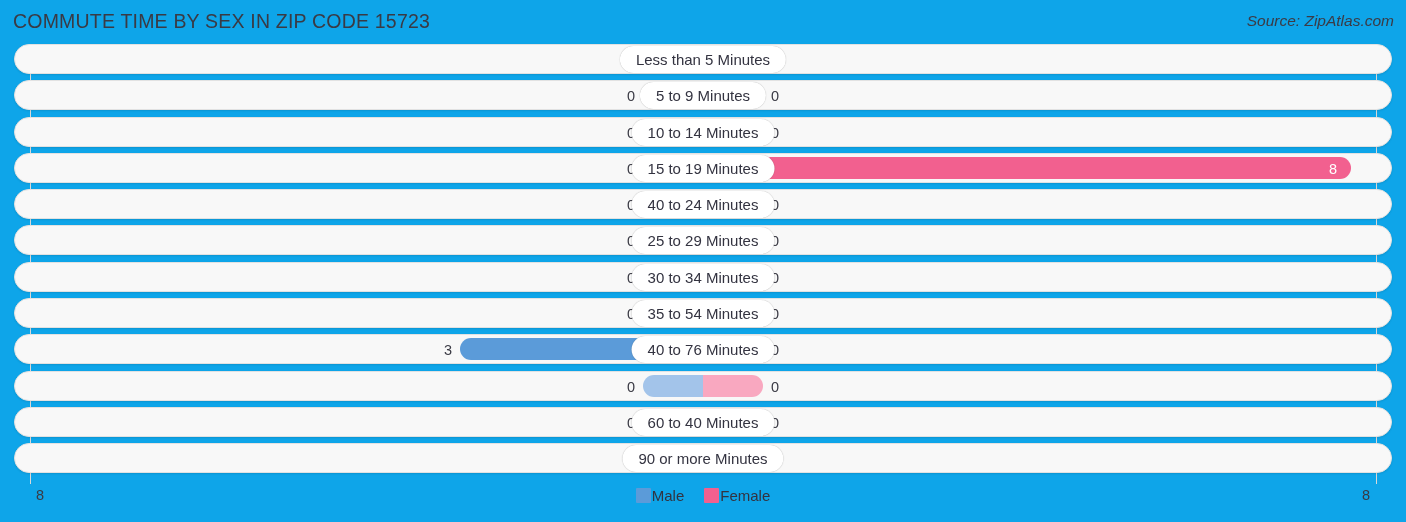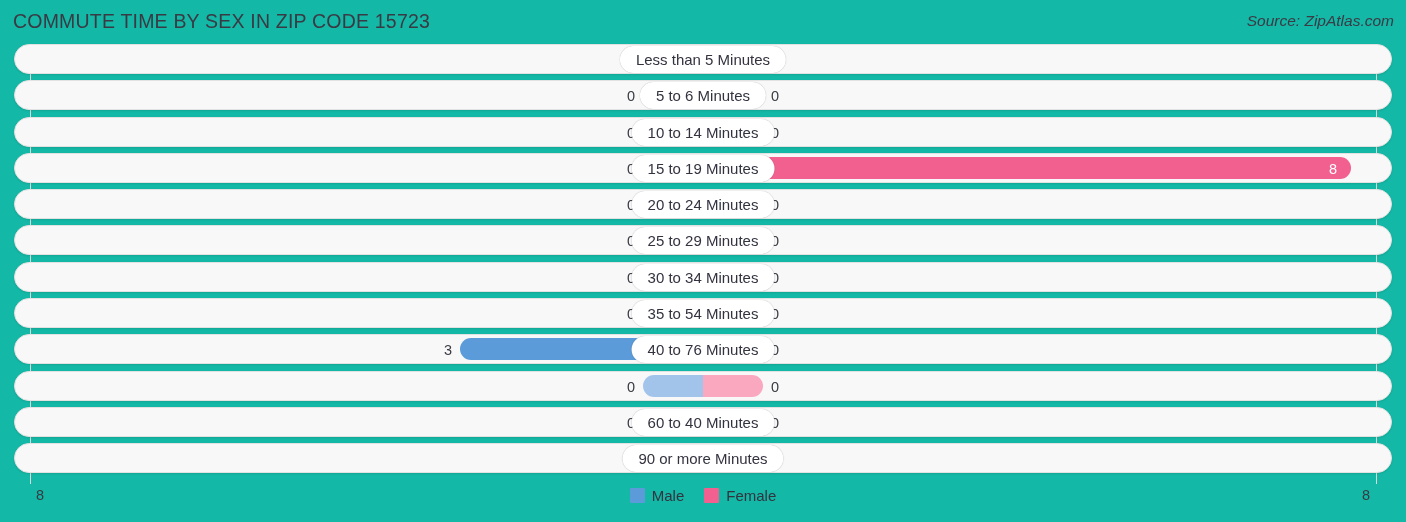--- a/index.html
+++ b/index.html
@@ -8,21 +8,21 @@
     height: 522px;
     background: #ffffff;
     font-family: "Liberation Sans", sans-serif;
     overflow: hidden;
   }
 
   .page {
     position: relative;
     width: 1406px;
     height: 522px;
-    background: #14b8a6;
+    background: #0ea5e9;
   }
 
   
   .header {
     position: absolute;
     top: 0; left: 0;
     width: 1406px;
     height: 44px;
   }
   .title {
@@ -158,21 +158,21 @@
     top: 3px;
     width: 1406px;
     display: flex;
     justify-content: center;
     align-items: center;
     gap: 20px;
   }
   .legend-item {
     display: flex;
     align-items: center;
-    gap: 7px;
+    gap: 1px;
   }
   .swatch {
     width: 15px;
     height: 15px;
     border-radius: 1px;
   }
   .legend-label {
     font-size: 15px;
     color: #333340;
   }
@@ -200,21 +200,21 @@
           </div>
           <div class="pill">Less than 5 Minutes</div>
         </div>
         <div class="row">
           <div class="bars">
             <div class="bar male" style="width: 60px;"></div>
             <div class="val" style="right: calc(50% + 68px);">0</div>
             <div class="bar female" style="width: 60px;"></div>
             <div class="val" style="left: calc(50% + 68px);">0</div>
           </div>
-          <div class="pill">5 to 6 Minutes</div>
+          <div class="pill">5 to 9 Minutes</div>
         </div>
         <div class="row">
           <div class="bars">
             <div class="bar male" style="width: 60px;"></div>
             <div class="val" style="right: calc(50% + 68px);">0</div>
             <div class="bar female" style="width: 60px;"></div>
             <div class="val" style="left: calc(50% + 68px);">0</div>
           </div>
           <div class="pill">10 to 14 Minutes</div>
         </div>
@@ -227,21 +227,21 @@
           </div>
           <div class="pill">15 to 19 Minutes</div>
         </div>
         <div class="row">
           <div class="bars">
             <div class="bar male" style="width: 60px;"></div>
             <div class="val" style="right: calc(50% + 68px);">0</div>
             <div class="bar female" style="width: 60px;"></div>
             <div class="val" style="left: calc(50% + 68px);">0</div>
           </div>
-          <div class="pill">20 to 24 Minutes</div>
+          <div class="pill">40 to 24 Minutes</div>
         </div>
         <div class="row">
           <div class="bars">
             <div class="bar male" style="width: 60px;"></div>
             <div class="val" style="right: calc(50% + 68px);">0</div>
             <div class="bar female" style="width: 60px;"></div>
             <div class="val" style="left: calc(50% + 68px);">0</div>
           </div>
           <div class="pill">25 to 29 Minutes</div>
         </div>

